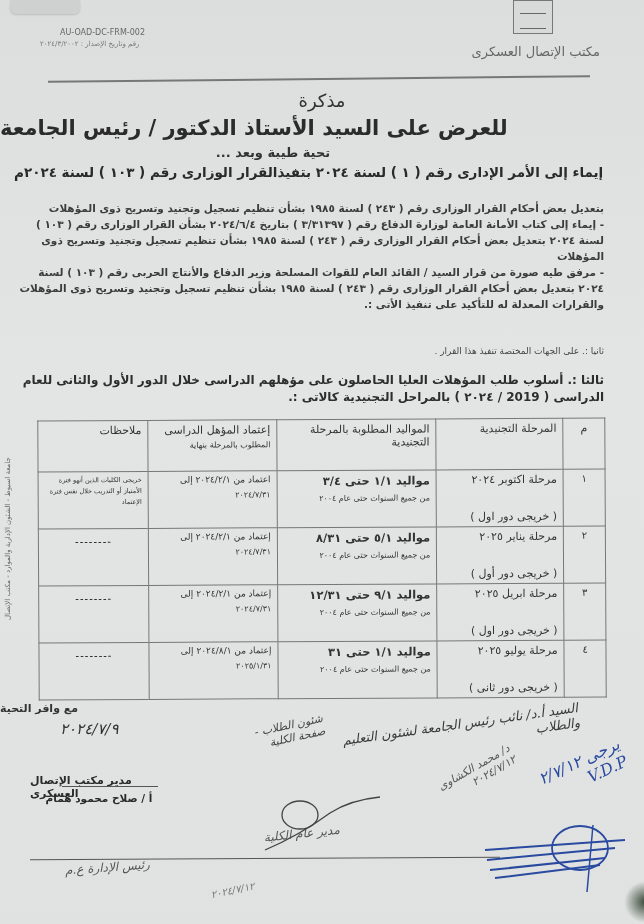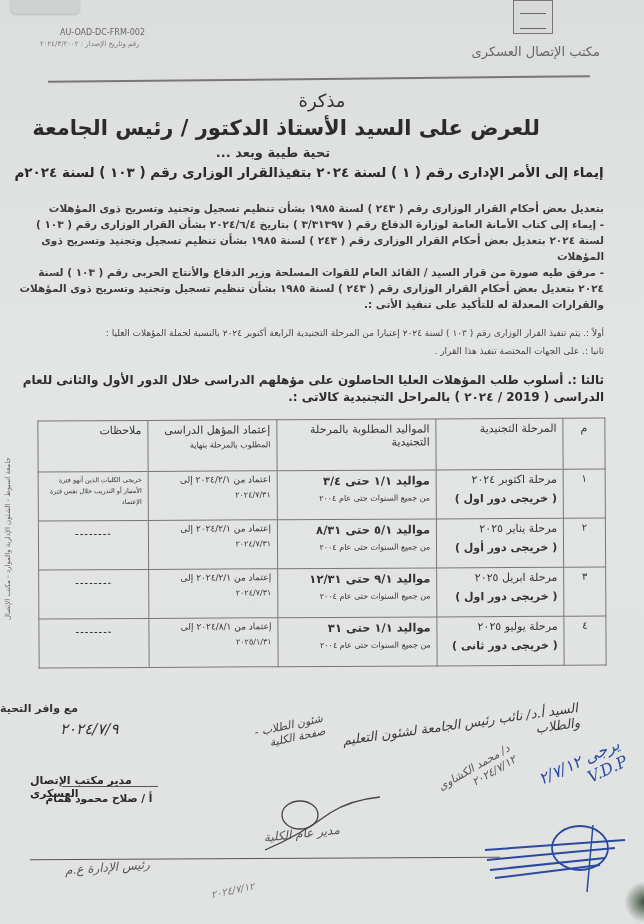--- a/index.html
+++ b/index.html
@@ -15,23 +15,23 @@
   .abs { position:absolute; }
   .rtl { direction:rtl; }
   .tab-clip { position:absolute; left:10px; top:0; width:70px; height:14px; background:#cfd1d0; border-radius:0 0 6px 6px; box-shadow:0 1px 2px rgba(0,0,0,.15); }
   .logo { position:absolute; left:513px; top:0; width:38px; height:32px; border:1.5px solid #777; background:#d8dad9; }
   .logo .inner { position:absolute; left:6px; top:12px; width:26px; height:14px; border-top:1px solid #666; border-bottom:1px solid #666; }
   .office { left:470px; top:44px; width:130px; font-size:13px; color:#666; }
   .form-code { left:60px; top:28px; font-size:8px; color:#666; }
   .form-date { left:40px; top:40px; font-size:7px; color:#777; direction:rtl; }
   .hr-top { left:48px; top:78px; width:542px; height:1.5px; background:#777; transform:rotate(-0.6deg); }
   .memo { left:0; top:90px; width:644px; text-align:center; font-size:18px; color:#333; }
-  .title { left:0; top:116px; width:572px; text-align:center; font-size:21px; font-weight:bold; color:#2b2b2b; }
+  .title { left:0; top:116px; width:572px; text-align:left; font-size:21px; font-weight:bold; color:#2b2b2b; }
   .greeting { left:0; top:145px; width:546px; text-align:center; font-size:13px; font-weight:bold; color:#333; }
-  .para-main { right:40px; top:162px; width:590px; font-size:13.5px; font-weight:bold; text-align:center; color:#2a2a2a; line-height:20px; }
+  .para-main { right:40px; top:162px; width:590px; font-size:13.5px; font-weight:bold; text-align:left; color:#2a2a2a; line-height:20px; }
   .para { right:40px; width:590px; font-size:10.5px; font-weight:bold; text-align:right; color:#3b3b3b; line-height:16px; }
   .p1 { top:200px; }
   .p2 { top:216px; }
   .p3 { top:264px; }
   .small { right:40px; width:590px; font-size:9px; text-align:right; color:#444; line-height:15px; }
   .s1 { top:326px; }
   .s2 { top:344px; }
   .third { right:40px; top:372px; width:590px; font-size:12px; font-weight:bold; text-align:right; color:#2d2d2d; line-height:17px; }
   table.grid {
     position:absolute; left:38px; top:419px; width:568px;
@@ -42,21 +42,21 @@
   }
   table.grid th { font-weight:normal; font-size:11px; color:#333; height:44px; }
   table.grid th .sub { display:block; font-size:8px; margin-top:4px; }
   .c-no { width:30px; text-align:center!important; font-size:10px; }
   .c-phase { width:118px; }
   .c-born { width:152px; }
   .c-qual { width:120px; }
   .c-notes { width:100px; }
   table.grid td { font-size:10px; height:42px; color:#333; }
   .phase-l1 { font-size:11px; display:block; }
-  .phase-l2 { font-size:11px; display:block; margin-top:6px;font-weight:bold; }
+  .phase-l2 { font-size:11px; display:block; margin-top:24px; }
   .born-l1 { font-size:11.5px; font-weight:bold; display:block; }
   .born-l2 { font-size:8px; display:block; margin-top:6px; }
   .qual-l1 { font-size:9px; display:block; }
   .qual-l2 { font-size:8px; display:block; margin-top:6px; }
   .notes-text { font-size:6.5px; line-height:11px; display:block; }
   .dash { display:block; text-align:center; letter-spacing:1px; margin-top:4px; }
   .closing { left:0; top:702px; width:644px; text-align:left; font-size:11px; font-weight:bold; color:#333; }
   .sig-title { left:30px; top:734px; width:150px; text-align:left; font-size:11px; font-weight:bold; direction:rtl;margin-top:40px; }
   .sig-name { left:24px; top:792px; width:150px; text-align:center; font-size:10.5px; font-weight:bold; direction:rtl; }
   .sig-line { left:62px; top:786px; width:96px; height:1px; background:#555; }
@@ -84,21 +84,20 @@
 
   <div class="abs memo">مذكرة</div>
   <div class="abs title rtl">للعرض على السيد الأستاذ الدكتور / رئيس الجامعة</div>
   <div class="abs greeting rtl">تحية طيبة وبعد ...</div>
 
   <div class="abs para-main rtl">إيماء إلى الأمر الإدارى رقم ( ١ ) لسنة ٢٠٢٤ بتفيذالقرار الوزارى رقم ( ١٠٣ ) لسنة ٢٠٢٤م</div>
   <div class="abs para p1 rtl">بتعديل بعض أحكام القرار الوزارى رقم ( ٢٤٣ ) لسنة ١٩٨٥ بشأن تنظيم تسجيل وتجنيد وتسريح ذوى المؤهلات</div>
   <div class="abs para p2 rtl">- إيماء إلى كتاب الأمانة العامة لوزارة الدفاع رقم ( ٣/٣١٣٩٧ ) بتاريخ ٢٠٢٤/٦/٤ بشأن القرار الوزارى رقم ( ١٠٣ ) لسنة ٢٠٢٤ بتعديل بعض أحكام القرار الوزارى رقم ( ٢٤٣ ) لسنة ١٩٨٥ بشأن تنظيم تسجيل وتجنيد وتسريح ذوى المؤهلات</div>
   <div class="abs para p3 rtl">- مرفق طيه صورة من قرار السيد / القائد العام للقوات المسلحة وزير الدفاع والأنتاج الحربى رقم ( ١٠٣ ) لسنة ٢٠٢٤ بتعديل بعض أحكام القرار الوزارى رقم ( ٢٤٣ ) لسنة ١٩٨٥ بشأن تنظيم تسجيل وتجنيد وتسريح ذوى المؤهلات والقرارات المعدلة له للتأكيد على تنفيذ الأتى :.</div>
 
-  <div class="abs small s1 rtl">أولاً :. يتم تنفيذ القرار الوزارى رقم ( ١٠٣ ) لسنة ٢٠٢٤ إعتبارا من المرحلة التجنيدية الرابعة أكتوبر ٢٠٢٤ بالنسبة لحملة المؤهلات العليا :</div>
   <div class="abs small s2 rtl">ثانيا :. على الجهات المختصة تنفيذ هذا القرار .</div>
 
   <div class="abs third rtl">ثالثا :. أسلوب طلب المؤهلات العليا الحاصلون على مؤهلهم الدراسى خلال الدور الأول والثانى للعام الدراسى ( 2019 / ٢٠٢٤ ) بالمراحل التجنيدية كالاتى :.</div>
 
   <table class="grid">
     <thead>
       <tr>
         <th class="c-no">م</th>
         <th class="c-phase">المرحلة التجنيدية</th>
         <th class="c-born">المواليد المطلوبة بالمرحلة التجنيدية</th>

